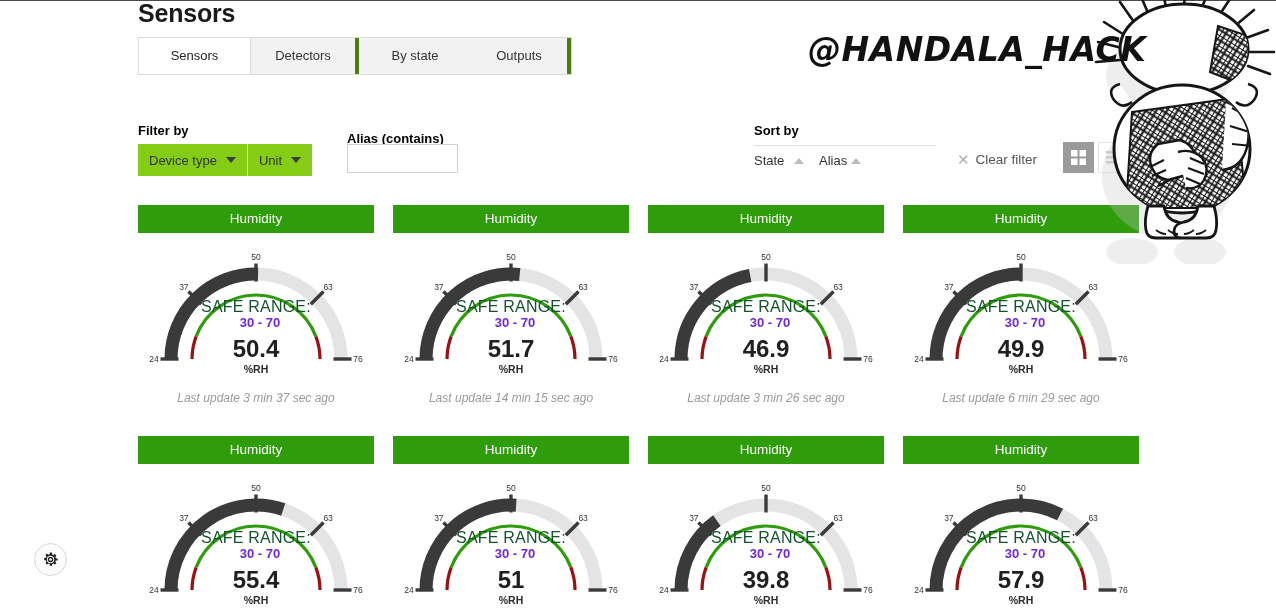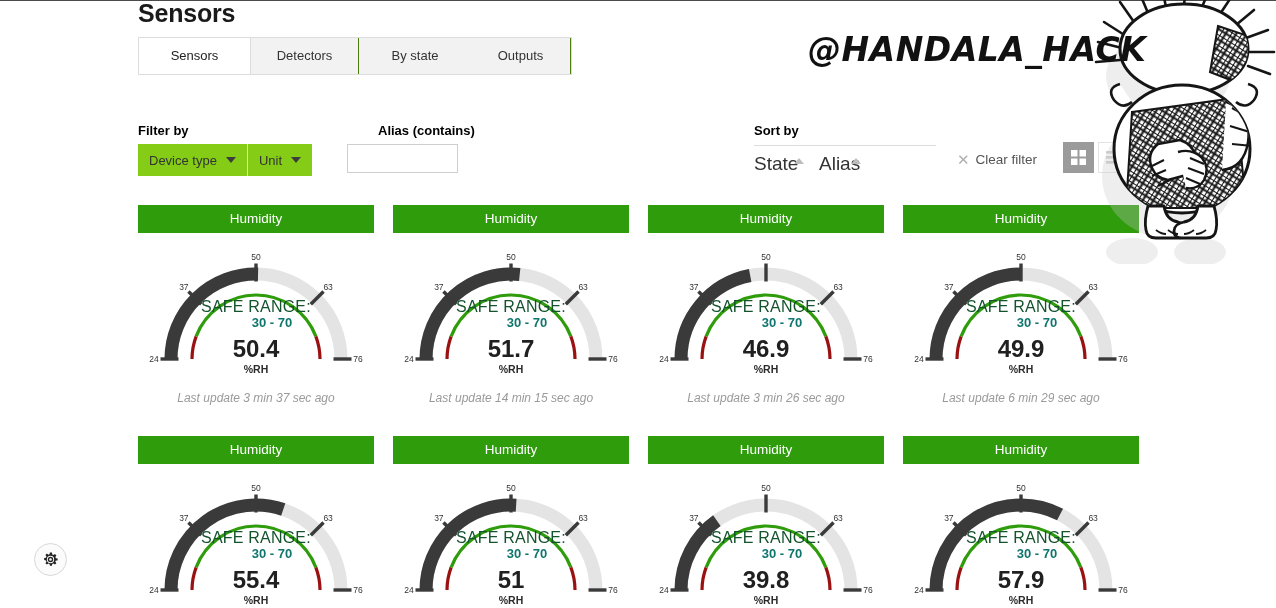--- a/index.html
+++ b/index.html
@@ -52,42 +52,42 @@
     border-bottom: 1px solid #dcdcdc;
     display: flex;
   }
   .tab {
     flex: 0 0 auto;
     height: 36px;
     line-height: 36px;
     text-align: center;
     font-size: 13px;
     color: #333333;
-    border-right: 1px solid #4d7c0f;
+    border-right: 4px solid #4d7c0f;
     cursor: pointer;
   }
   .tab.w1 { width: 112px; }
   .tab.w2 { width: 108px; }
   .tab.w3 { width: 100px; }
   .tab.w4 { width: 112px; border-right: none; }
   .tab.active {
     background: #ffffff;
     color: #222222;
     border-right: 1px solid #dcdcdc;
   }
 
   
   .lbl {
     position: absolute;
     font-size: 13px;
     font-weight: bold;
     color: #000000;
   }
   .filter-by-label { left: 8px; top: 122px; }
-  .alias-label     { left: 217px; top: 122px; margin-left: 31px; }
+  .alias-label     { left: 217px; top: 130px; }
   .sort-by-label   { left: 624px; top: 122px; }
 
   .sortby-rule {
     position: absolute;
     left: 624px; top: 144px;
     width: 182px; height: 1px;
     background: #dddddd;
   }
 
   .dd-group {
@@ -124,21 +124,21 @@
     background: #ffffff;
     font-size: 13px;
     color: #222;
     padding: 0 6px;
     font-family: "Liberation Sans", sans-serif;
   }
 
   .sortitem {
     position: absolute;
     top: 152px;
-    font-size: 19px;
+    font-size: 13px;
     color: #333333;
     cursor: pointer;
   }
   .sort-state { left: 624px; }
   .sort-alias { left: 689px; }
   .sort-arrow {
     position: absolute;
     top: 157px;
     width: 0; height: 0;
     border-left: 5px solid transparent;
@@ -199,26 +199,26 @@
     left: 0; top: 51px;
     width: 236px;
     text-align: center;
     font-size: 16px;
     font-weight: normal;
     color: #14532d;
     letter-spacing: 0.2px;
   }
   .safe-val {
     position: absolute;
-    left: 16px; top: 68px;
+    left: 4px; top: 68px;
     width: 236px;
     text-align: center;
     font-size: 13px;
     font-weight: bold;
-    color: #0f766e;
+    color: #6d28d9;
   }
   .big-val {
     position: absolute;
     left: 0; top: 88px;
     width: 236px;
     text-align: center;
     font-size: 24px;
     font-weight: bold;
     color: #202020;
   }

